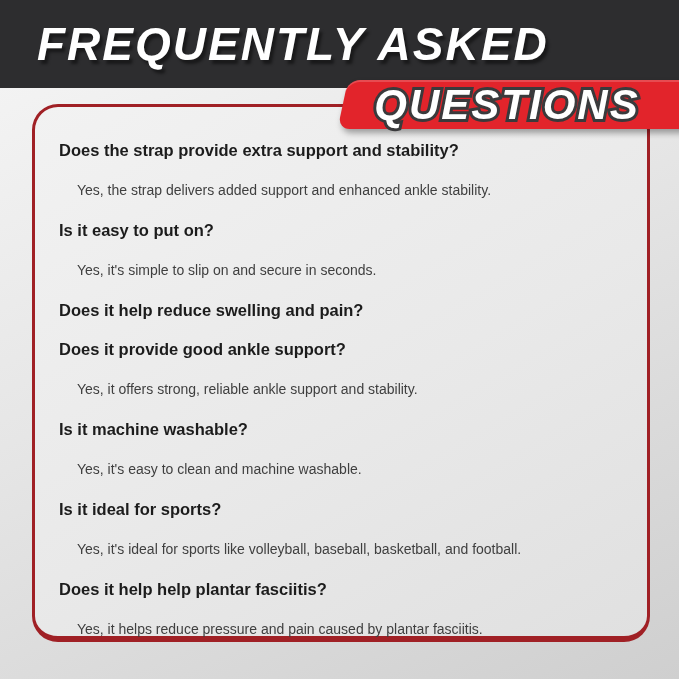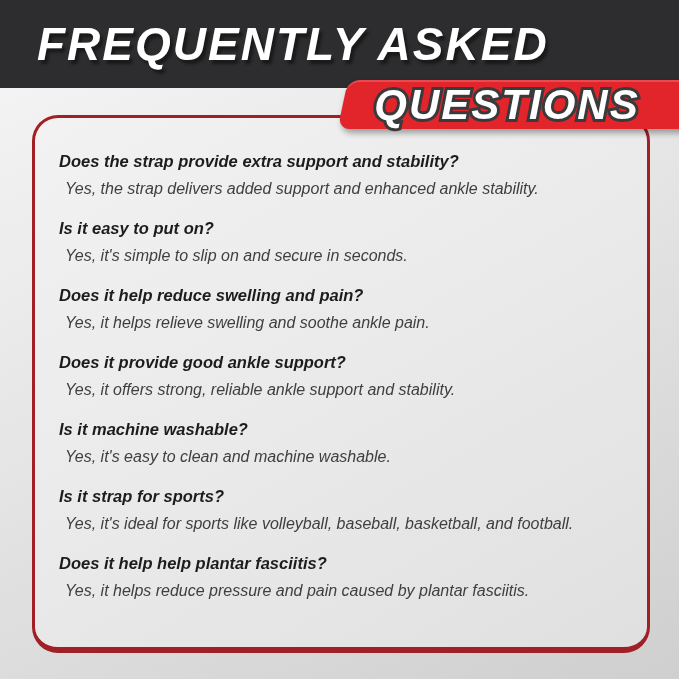--- a/index.html
+++ b/index.html
@@ -68,44 +68,43 @@
     -webkit-text-stroke: 6px #3a3a3c;
     color: #3a3a3c;
   }
   .banner-label .txt.fill {
     color: #ffffff;
   }
 
   
   .faq-card {
     position: absolute;
-    left: 32px; top: 115px;
+    left: 32px; top: 104px;
     width: 618px; height: 538px;
     box-sizing: border-box;
     background: linear-gradient(150deg, #f2f2f2 0%, #e9e9e9 55%, #e0e0e0 100%);
     border: 3px solid var(--card-border-red, #a02025);
     border-bottom-width: 6px;
     border-radius: 26px;
     z-index: 2;
-    font-style: italic;
   }
   .faq-list {
     padding: 32px 24px 0 24px;
   }
   .faq-item { margin-bottom: 17px; }
   .faq-question {
     margin: 0;
     font-size: 16.5px;
     line-height: 22px;
     font-weight: bold;
     color: var(--question-text, #1c1c1c);
   }
   .faq-answer {
-    margin: 6px;
-    font-size: 16px;
+    margin: 18px;
+    font-size: 14px;
     line-height: 22px;
     font-weight: normal;
     color: var(--answer-text, #3f3f3f);
   }
 </style>
 </head>
 <body>
 
 <div class="screen">
 
@@ -121,35 +120,34 @@
   </div>
 
 
   <div class="faq-item">
     <p class="faq-question">Is it easy to put on?</p>
     <p class="faq-answer">Yes, it's simple to slip on and secure in seconds.</p>
   </div>
 
   <div class="faq-item">
     <p class="faq-question">Does it help reduce swelling and pain?</p>
-    <p class="faq-answer">Yes, it helps relieve swelling and soothe ankle pain.</p>
   </div>
 
   <div class="faq-item">
     <p class="faq-question">Does it provide good ankle support?</p>
     <p class="faq-answer">Yes, it offers strong, reliable ankle support and stability.</p>
   </div>
 
   <div class="faq-item">
     <p class="faq-question">Is it machine washable?</p>
     <p class="faq-answer">Yes, it's easy to clean and machine washable.</p>
   </div>
 
   <div class="faq-item">
-    <p class="faq-question">Is it strap for sports?</p>
+    <p class="faq-question">Is it ideal for sports?</p>
     <p class="faq-answer">Yes, it's ideal for sports like volleyball, baseball, basketball, and football.</p>
   </div>
 
   <div class="faq-item">
     <p class="faq-question">Does it help help plantar fasciitis?</p>
     <p class="faq-answer">Yes, it helps reduce pressure and pain caused by plantar fasciitis.</p>
   </div>
 </div>
   </div>
 

